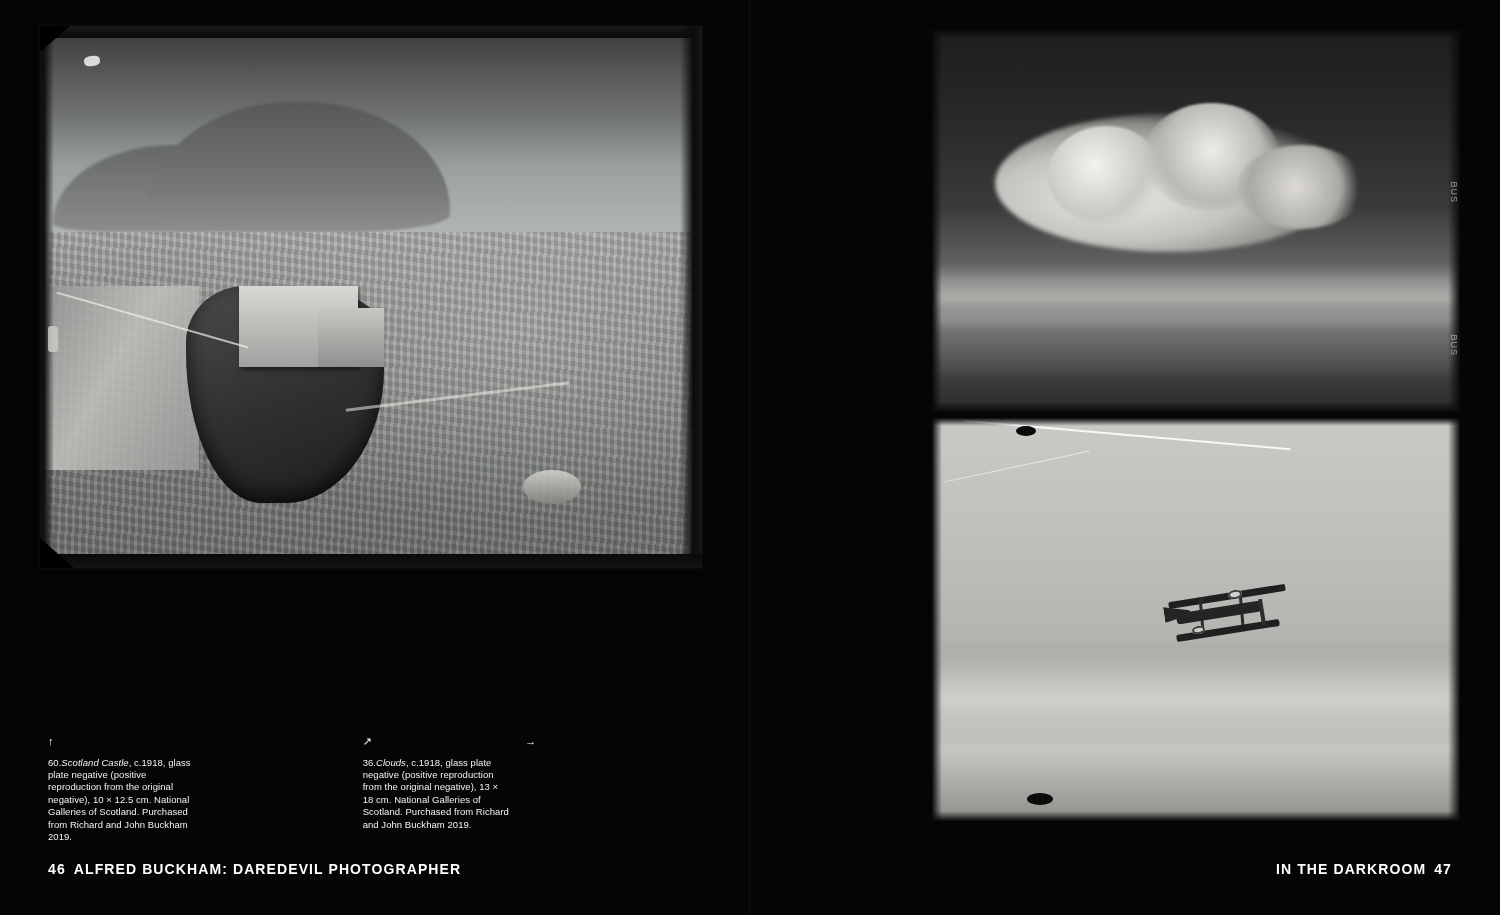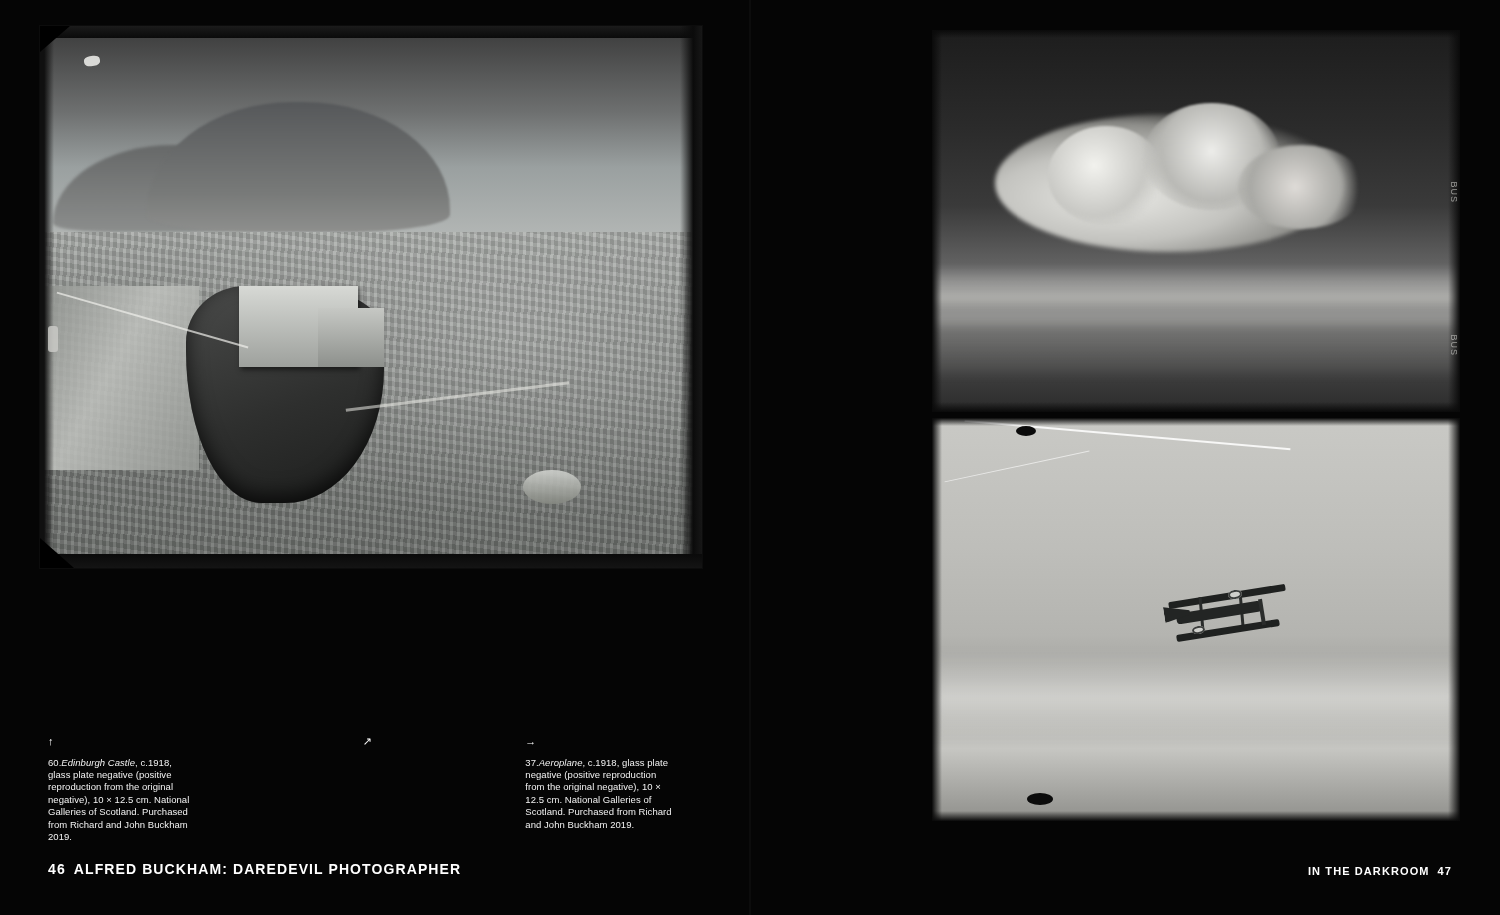--- a/index.html
+++ b/index.html
@@ -378,21 +378,21 @@
     bottom: 38px;
     font-size: 14px;
     letter-spacing: 1.1px;
     color: #ffffff;
     font-weight: bold;
   }
   .footer-right {
     position:absolute;
     right: 48px;
     bottom: 38px;
-    font-size: 11px;
+    font-size: 14px;
     letter-spacing: 1.1px;
     color: #ffffff;
     font-weight: bold;
     text-align: right;
   }
   .folio { margin-right: 8px; }
   .folio-r { margin-left: 8px; }
 
   .gutter {
     position:absolute;
@@ -466,30 +466,30 @@
     <div class="plate-dark-edge"></div>
     <div class="plate-dark-edge-r"></div>
     <div class="plate-dark-edge-t"></div>
     <div class="plate-dark-edge-b"></div>
   </div>
 
   <div class="captions">
 
     <div class="caption-col cap-c1">
       <span class="caption-arrow">↑</span>
-      <p class="caption-text"><span>60.</span><span class="it">Edinburgh Castle</span><span>, c.1918, glass plate negative (positive reproduction from the original negative), 10 × 12.5 cm. National Galleries of Scotland. Purchased from Richard and John Buckham 2019.</span></p>
+      <p class="caption-text"><span>60.</span><span class="it">Scotland Castle</span><span>, c.1918, glass plate negative (positive reproduction from the original negative), 10 × 12.5 cm. National Galleries of Scotland. Purchased from Richard and John Buckham 2019.</span></p>
     </div>
 
     <div class="caption-col cap-c2">
       <span class="caption-arrow">↗</span>
+      <p class="caption-text"><span>36.</span><span class="it">Clouds</span><span>, c.1918, glass plate negative (positive reproduction from the original negative), 13 × 18 cm. National Galleries of Scotland. Purchased from Richard and John Buckham 2019.</span></p>
     </div>
 
     <div class="caption-col cap-c3">
       <span class="caption-arrow">→</span>
-      <p class="caption-text"><span>37.</span><span class="it">Aeroplane</span><span>, c.1918, glass plate negative (positive reproduction from the original negative), 10 × 12.5 cm. National Galleries of Scotland. Purchased from Richard and John Buckham 2019.</span></p>
     </div>
 
   </div>
 
   <div class="footer-left">
     <span class="folio">46</span><span>ALFRED BUCKHAM: DAREDEVIL PHOTOGRAPHER</span>
   </div>
 
   <div class="footer-right">
     <span>IN THE DARKROOM</span><span class="folio-r">47</span>

